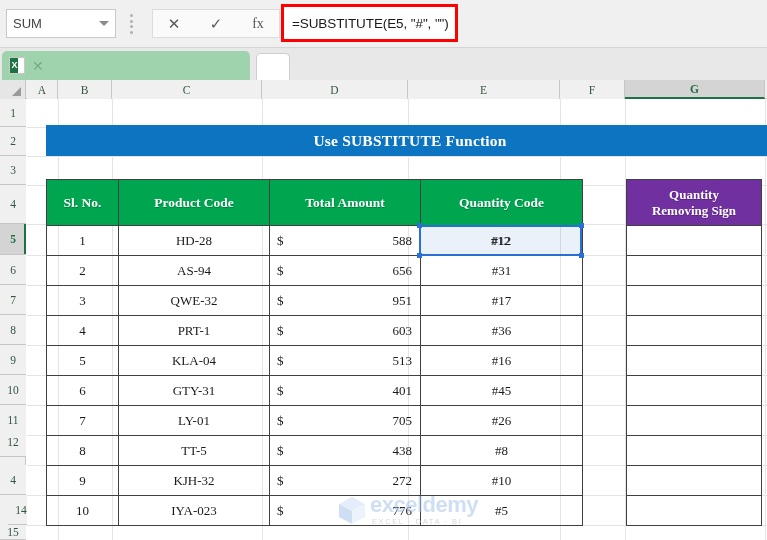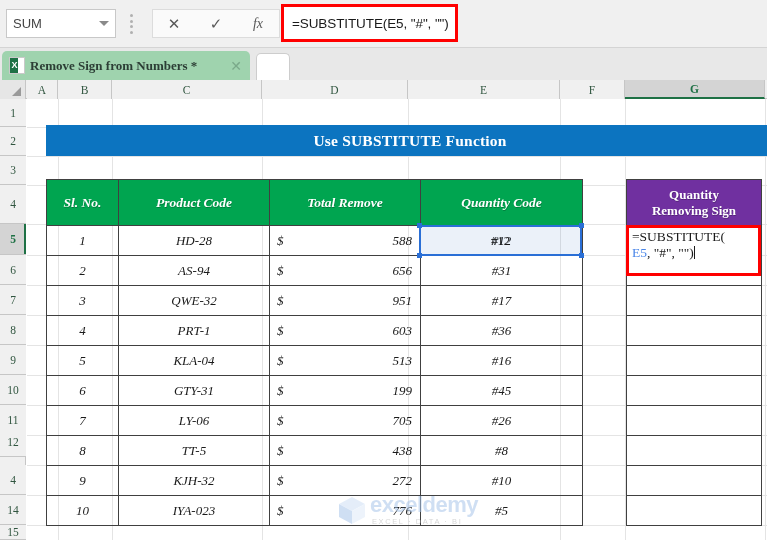--- a/index.html
+++ b/index.html
@@ -25,21 +25,21 @@
   .nb-caret { width:0;height:0;border-left:5px solid transparent;border-right:5px solid transparent;border-top:5px solid #8a8a8a; }
 
   .grip { position:absolute; left:130px; top:14px; width:4px; height:20px;
           display:flex; flex-direction:column; justify-content:space-between; }
   .grip i { display:block; width:3px;height:3px;border-radius:50%;background:#b0b0b0; }
 
   .fbtns { position:absolute; left:152px; top:9px; height:29px; width:128px;
            background:#fafafa; border:1px solid #dcdcdc; display:flex; align-items:center; }
   .fbtn { width:42px; height:27px; display:flex; align-items:center; justify-content:center;
           font-size:15px; color:#585858; }
-  .fbtn.fx { font-style:italic; font-family:"Liberation Serif", serif; font-size:14px;text-align:right; }
+  .fbtn.fx { font-family:"Liberation Serif", serif; font-size:14px;text-align:right; }
 
   .fbox {
     position:absolute; left:281px; top:4px; width:177px; height:38px;
     border:3px solid #ff0000; background:#fff;
     display:flex; align-items:center; padding-left:8px;
   }
   .fbox .ftxt { font-size:13.5px; color:#1a1a1a; letter-spacing:-0.1px; }
 
   
   .tabrow { position:absolute; left:0; top:48px; width:767px; height:32px; background:#e8e8e8; }
@@ -177,21 +177,20 @@
       <div class="fbtn fx">fx</div>
     </div>
     <div class="fbox">
       <span class="ftxt">=SUBSTITUTE(E5, "#", "")</span>
     </div>
   </div>
 
   <div class="tabrow">
     <div class="wtab">
       <span class="xlicon"></span>
-      <span class="wtab-label">Remove Sign from Numbers *</span>
       <span class="wtab-close">✕</span>
     </div>
     <div class="newtab"></div>
   </div>
 
   <div class="colhdr">
     <div class="cell-corner"></div>
     <div id="colhdr-cells">
         <div class="ch" style="left: 27px; width: 31px;">A</div>
         <div class="ch" style="left: 58px; width: 54px;">B</div>
@@ -211,21 +210,21 @@
         <div class="rh" style="top: 86px; height: 39px;">4</div>
         <div class="rh active" style="top: 125px; height: 31px;">5</div>
         <div class="rh" style="top: 156px; height: 30px;">6</div>
         <div class="rh" style="top: 186px; height: 30px;">7</div>
         <div class="rh" style="top: 216px; height: 30px;">8</div>
         <div class="rh" style="top: 246px; height: 30px;">9</div>
         <div class="rh" style="top: 276px; height: 30px;">10</div>
         <div class="rh" style="top: 306px; height: 30px;">11</div>
         <div class="rh" style="top: 328px; height: 30px;">12</div>
         <div class="rh" style="top: 366px; height: 30px;">4</div>
-        <div class="rh" style="top: 396px; height: 30px;">14</div>
+        <div class="rh" style="top: 396px; height: 30px; margin-left: 8px;">14</div>
         <div class="rh" style="top: 426px; height: 15px;">15</div>
       </div>
   </div>
 
   <div class="grid">
     <div id="gridlines">
         <div class="gline-v" style="left: 31px;"></div>
         <div class="gline-v" style="left: 85px;"></div>
         <div class="gline-v" style="left: 235px;"></div>
         <div class="gline-v" style="left: 381px;"></div>
@@ -245,32 +244,32 @@
         <div class="gline-h" style="top: 336px;"></div>
         <div class="gline-h" style="top: 366px;"></div>
         <div class="gline-h" style="top: 396px;"></div>
         <div class="gline-h" style="top: 426px;"></div>
       </div>
 
     <div class="banner" style="left:19px; top:26px; width:728px; height:31px;">
       <span>Use SUBSTITUTE Function</span>
     </div>
 
-    <table class="tbl" style="left:19px; top:80px; width:536px;font-style:italic;">
+    <table class="tbl" style="left:19px; top:80px; width:536px;">
       <colgroup>
         <col style="width:72px">
           <col style="width:151px">
           <col style="width:151px">
           <col style="width:162px">
       </colgroup>
       <thead>
         <tr>
           <th>Sl. No.</th>
           <th>Product Code</th>
-          <th>Total Remove</th>
+          <th>Total Amount</th>
           <th>Quantity Code</th>
         </tr>
       </thead>
       <tbody id="tbl-body">
           <tr>
             <td>1</td>
             <td>HD-28</td>
             <td class="td-amt"><span class="cur">$</span><span>588</span></td>
             <td>#12</td>
           </tr>
@@ -294,26 +293,26 @@
           </tr>
           <tr>
             <td>5</td>
             <td>KLA-04</td>
             <td class="td-amt"><span class="cur">$</span><span>513</span></td>
             <td>#16</td>
           </tr>
           <tr>
             <td>6</td>
             <td>GTY-31</td>
-            <td class="td-amt"><span class="cur">$</span><span>199</span></td>
+            <td class="td-amt"><span class="cur">$</span><span>401</span></td>
             <td>#45</td>
           </tr>
           <tr>
             <td>7</td>
-            <td>LY-06</td>
+            <td>LY-01</td>
             <td class="td-amt"><span class="cur">$</span><span>705</span></td>
             <td>#26</td>
           </tr>
           <tr>
             <td>8</td>
             <td>TT-5</td>
             <td class="td-amt"><span class="cur">$</span><span>438</span></td>
             <td>#8</td>
           </tr>
           <tr>
@@ -370,24 +369,20 @@
           </tr>
           <tr>
             <td></td>
           </tr>
           <tr>
             <td></td>
           </tr>
         </tbody>
     </table>
 
-    <div class="fcell" style="left:599px; top:126px; width:135px; height:51px;">
-      <div class="l1"><span>=SUBSTITUTE(</span></div>
-      <div class="l2"><span class="ref">E5</span><span>, "#", "")</span><span class="fcaret"></span></div>
-    </div>
 
     <div class="selcell" style="left:392px; top:126px; width:163px; height:31px;">
       <span>#12</span>
       <span class="hnd tl"></span>
       <span class="hnd tr"></span>
       <span class="hnd bl"></span>
       <span class="hnd br"></span>
     </div>
   </div>
 

